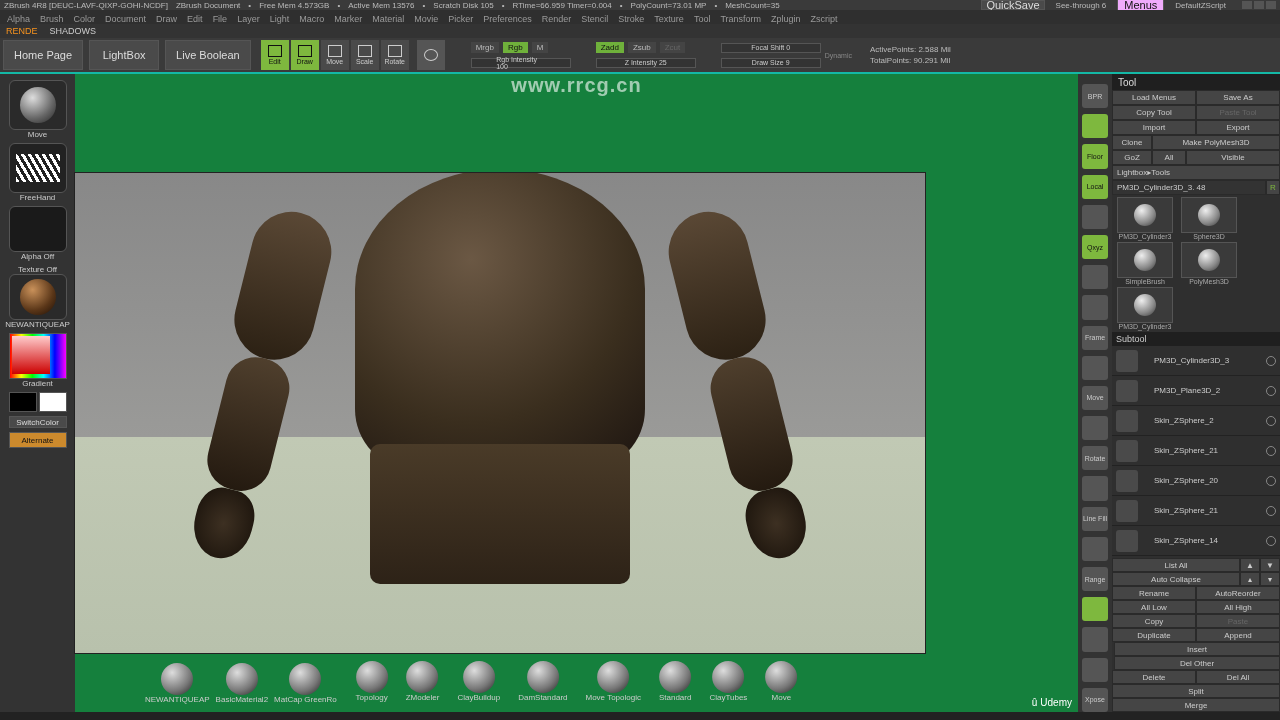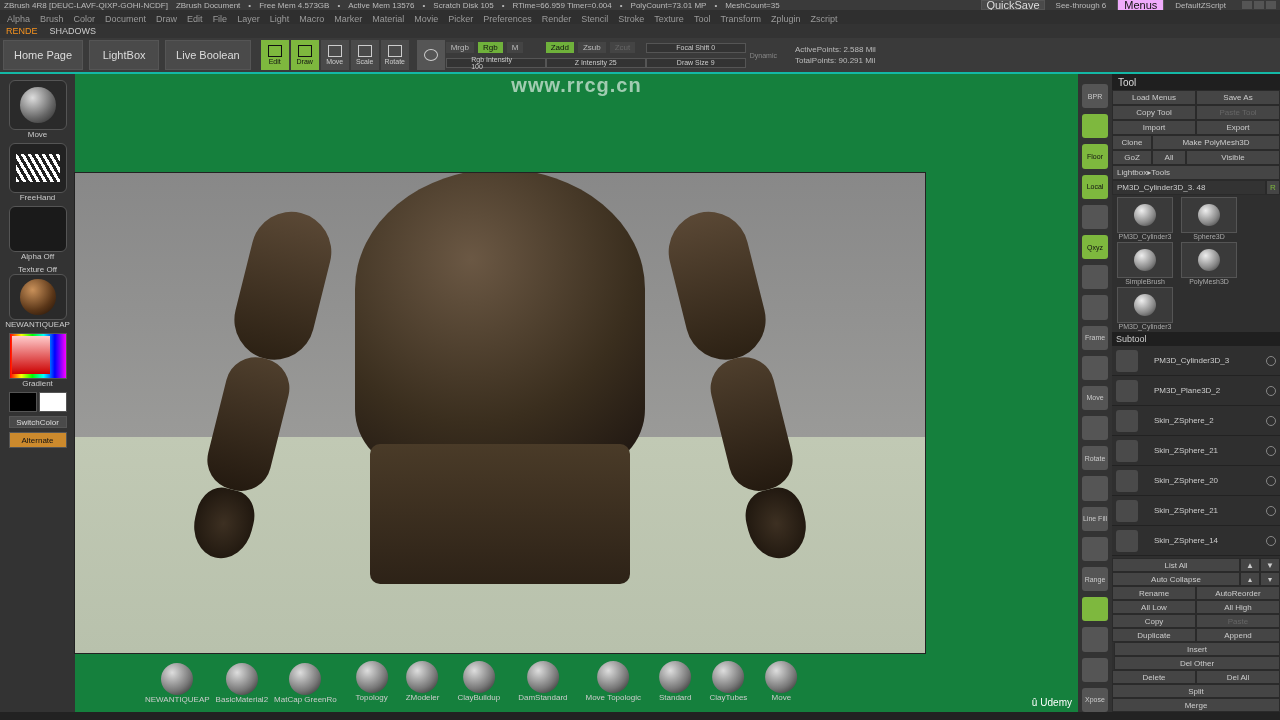--- a/index.html
+++ b/index.html
@@ -12,21 +12,21 @@
 .menubar span{padding:0 3px}
 .rendebar{height:14px;background:#333;display:flex;align-items:center;font-size:9px;color:#ccc}
 .rendebar span{padding:0 6px}
 .toolbar{height:36px;background:#3a3a3a;display:flex;align-items:center;border-bottom:2px solid #14b8a6}
 .tbtn{height:30px;background:#4a4a4a;color:#ddd;border:1px solid #555;display:inline-flex;align-items:center;justify-content:center;padding:0 10px;margin:0 3px;font-size:11px}
 .tbtn.wide{min-width:70px}
 .tglbox{display:flex;align-items:center;margin:0 6px}
 .sqtg{width:28px;height:30px;background:#4a4a4a;margin:0 1px;display:flex;flex-direction:column;align-items:center;justify-content:center;font-size:7px;color:#ccc}
 .sqtg.on{background:#7eb83e;color:#111}
 .sqtg .ic{width:14px;height:12px;border:1px solid currentColor;margin-bottom:1px}
-.sliblock{display:flex;flex-direction:column;gap:2px;margin-left:0}
+.sliblock{display:flex;flex-direction:column;gap:2px;margin-left:25px}
 .slirow{display:flex;align-items:center;gap:4px;height:13px}
 .tag{background:#444;color:#bbb;padding:1px 5px;font-size:8px}
 .tag.on{background:#6fb13b;color:#111}
 .slider{width:100px;height:10px;background:#333;border:1px solid #555;position:relative;display:flex;align-items:center;padding:0 4px;font-size:7px;color:#ccc}
 .slider .t{position:absolute;left:50%;transform:translateX(-50%)}
 .main{display:flex;height:calc(720px - 10px - 14px - 14px - 36px - 8px)}
 .leftcol{width:75px;background:#333;display:flex;flex-direction:column;align-items:center;padding-top:6px;gap:4px}
 .lslot{width:62px;display:flex;flex-direction:column;align-items:center;font-size:8px;color:#ccc}
 .lslot .thumb{width:58px;height:50px;background:#2a2a2a;border:1px solid #555;border-radius:6px;display:flex;align-items:center;justify-content:center}
 .sphere{width:36px;height:36px;border-radius:50%;background:radial-gradient(circle at 35% 30%, #ddd, #666 60%, #222)}

